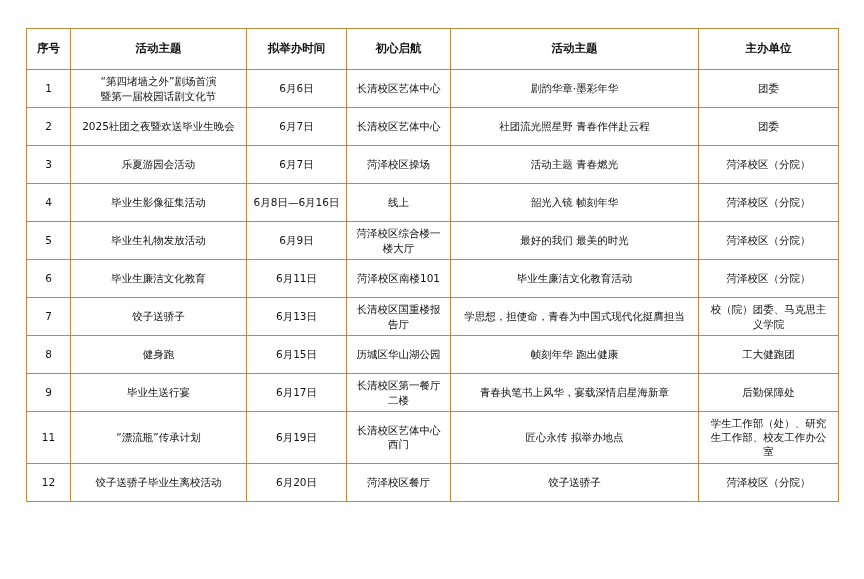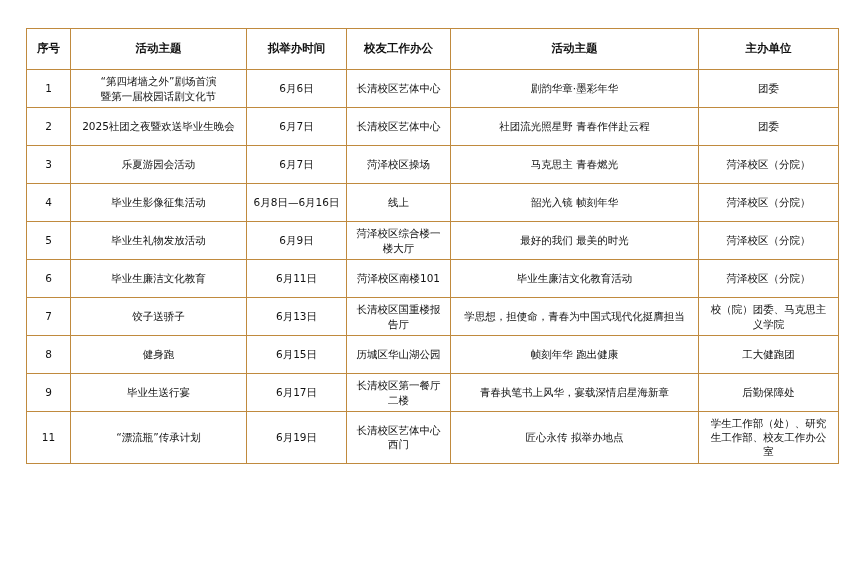--- a/index.html
+++ b/index.html
@@ -69,21 +69,21 @@
       <col class="col-time">
       <col class="col-place">
       <col class="col-theme">
       <col class="col-org">
     </colgroup>
     <thead>
       <tr>
         <th>序号</th>
         <th>活动主题</th>
         <th>拟举办时间</th>
-        <th>校友工作办公</th>
+        <th>初心启航</th>
         <th>活动主题</th>
         <th>主办单位</th>
       </tr>
     </thead>
     <tbody>
       <tr>
         <td>1</td>
         <td class="cell-multiline">“第四堵墙之外”剧场首演
 暨第一届校园话剧文化节</td>
         <td>6月6日</td>
@@ -97,21 +97,21 @@
         <td>6月7日</td>
         <td class="cell-multiline">长清校区艺体中心</td>
         <td>社团流光照星野 青春作伴赴云程</td>
         <td class="cell-multiline">团委</td>
       </tr>
       <tr>
         <td>3</td>
         <td class="cell-multiline">乐夏游园会活动</td>
         <td>6月7日</td>
         <td class="cell-multiline">菏泽校区操场</td>
-        <td>马克思主 青春燃光</td>
+        <td>活动主题 青春燃光</td>
         <td class="cell-multiline">菏泽校区（分院）</td>
       </tr>
       <tr>
         <td>4</td>
         <td class="cell-multiline">毕业生影像征集活动</td>
         <td>6月8日—6月16日</td>
         <td class="cell-multiline">线上</td>
         <td>韶光入镜 帧刻年华</td>
         <td class="cell-multiline">菏泽校区（分院）</td>
       </tr>
@@ -163,15 +163,23 @@
         <td>11</td>
         <td class="cell-multiline">“漂流瓶”传承计划</td>
         <td>6月19日</td>
         <td class="cell-multiline">长清校区艺体中心
 西门</td>
         <td>匠心永传 拟举办地点</td>
         <td class="cell-multiline">学生工作部（处）、研究
 生工作部、校友工作办公
 室</td>
       </tr>
+      <tr>
+        <td>12</td>
+        <td class="cell-multiline">饺子送骄子毕业生离校活动</td>
+        <td>6月20日</td>
+        <td class="cell-multiline">菏泽校区餐厅</td>
+        <td>饺子送骄子</td>
+        <td class="cell-multiline">菏泽校区（分院）</td>
+      </tr>
     </tbody>
   </table>
 </div>
 
 </body></html>

